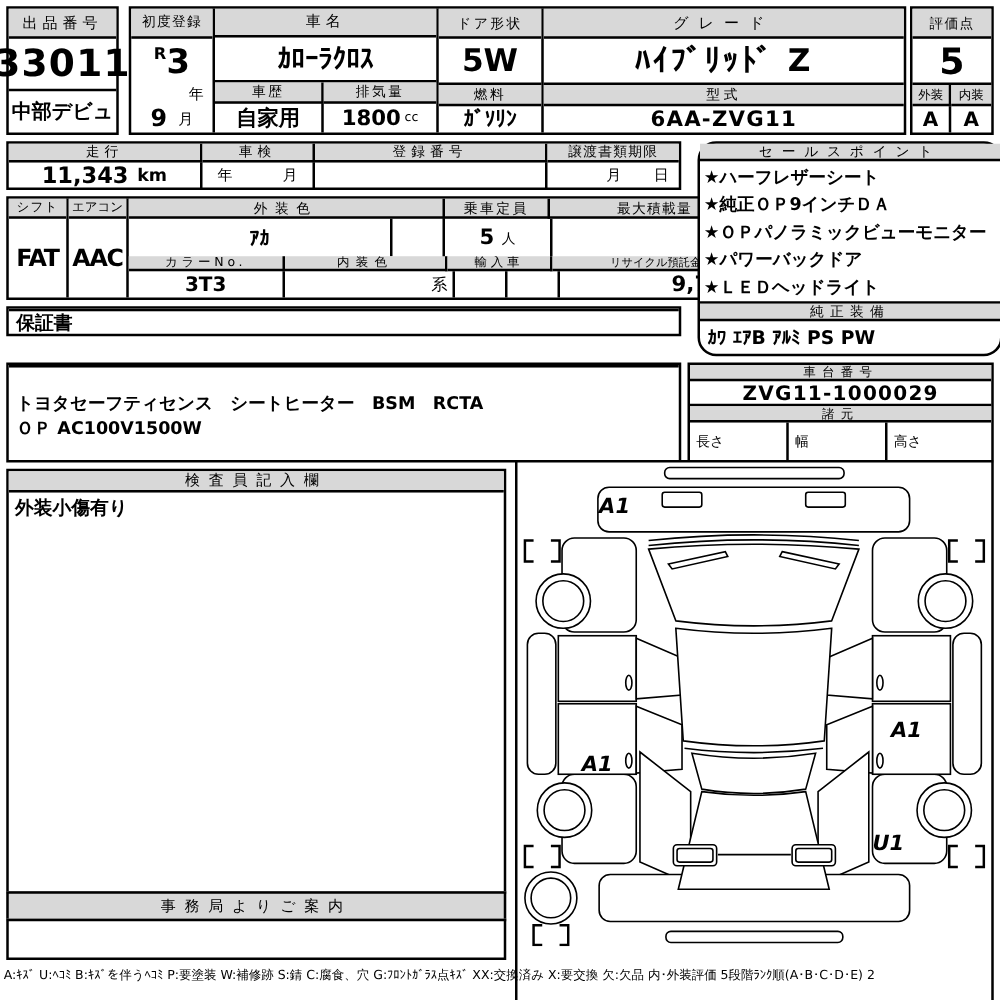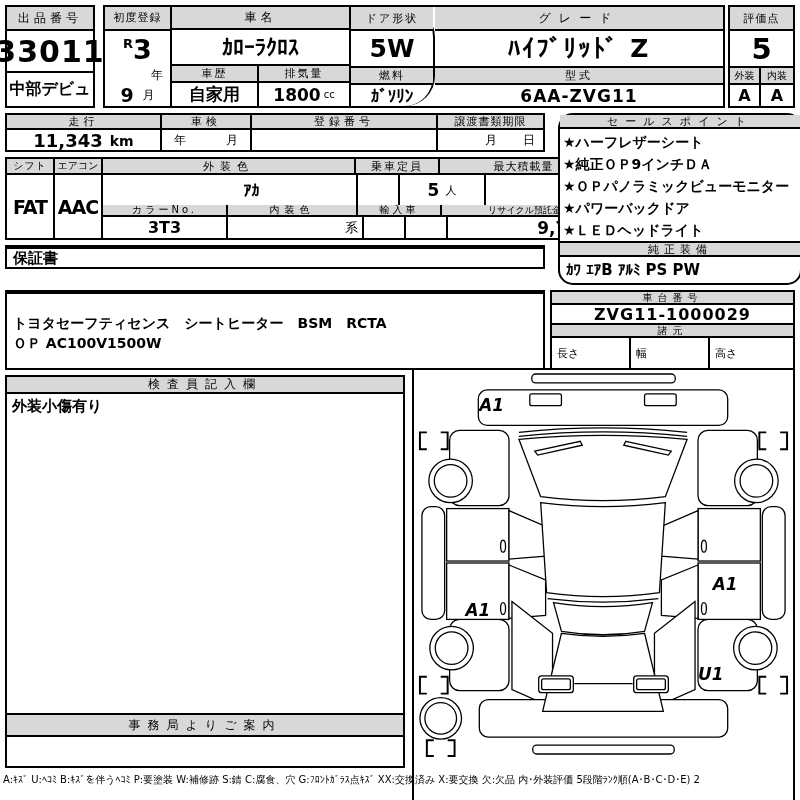--- a/index.html
+++ b/index.html
@@ -57,21 +57,21 @@
       </div>
       <div class="row" style="flex:1;">
         <div class="v br" style="width:87px;flex:none;font-size:17px;">自家用</div>
         <div class="v" style="flex:1;gap:3px;">
           <span style="font-size:17px;font-weight:bold;">1800</span>
           <span class="unit" style="font-size:10px;">cc</span>
         </div>
       </div>
     </div>
 
-    <div class="col br" style="width:82px;flex:none;border-radius:30px;">
+    <div class="col br" style="width:82px;flex:none;">
       <div class="hd" style="height:24px;letter-spacing:2px;font-size:11px;">ドア形状</div>
       <div class="v bb" style="height:37px;font-size:25px;">5W</div>
       <div class="hd" style="height:17px;font-size:11px;letter-spacing:2px;">燃料</div>
       <div class="v" style="flex:1;font-size:17px;">ｶﾞｿﾘﾝ</div>
     </div>
 
     <div class="col" style="flex:1;">
       <div class="hd" style="height:24px;letter-spacing:8px;">グレード</div>
       <div class="v bb" style="height:37px;font-size:25px;letter-spacing:2px;">ﾊｲﾌﾞﾘｯﾄﾞ Z</div>
       <div class="hd" style="height:17px;font-size:11px;letter-spacing:3px;">型式</div>
@@ -124,21 +124,21 @@
     <div class="col br" style="width:46px;flex:none;">
       <div class="hd" style="height:16px;font-size:10px;letter-spacing:0;">エアコン</div>
       <div class="v" style="flex:1;font-size:19px;letter-spacing:-1px;">AAC</div>
     </div>
     <div class="col" style="flex:1;">
       <div class="row" style="height:16px;">
         <div class="hd br" style="width:253px;flex:none;letter-spacing:6px;font-size:11px;">外装色</div>
         <div class="hd br" style="width:84px;flex:none;font-size:11px;letter-spacing:2px;">乗車定員</div>
         <div class="hd" style="flex:1;font-size:11px;letter-spacing:1px;">最大積載量</div>
       </div>
-      <div class="row" style="height:30px;margin-left:44px;">
+      <div class="row" style="height:30px;">
         <div class="v br" style="width:211px;flex:none;font-size:16px;">ｱｶ</div>
         <div class="cell br" style="width:42px;flex:none;"></div>
         <div class="row br" style="width:84px;flex:none;align-items:center;justify-content:center;gap:6px;">
           <span style="font-size:17px;font-weight:bold;">5</span>
           <span style="font-size:11px;">人</span>
         </div>
       </div>
       <div class="row" style="height:12px;">
         <div class="hd br" style="width:125px;flex:none;height:12px;font-size:10px;letter-spacing:3px;">カラーNo.</div>
         <div class="hd br" style="width:130px;flex:none;height:12px;font-size:10px;letter-spacing:5px;">内装色</div>

